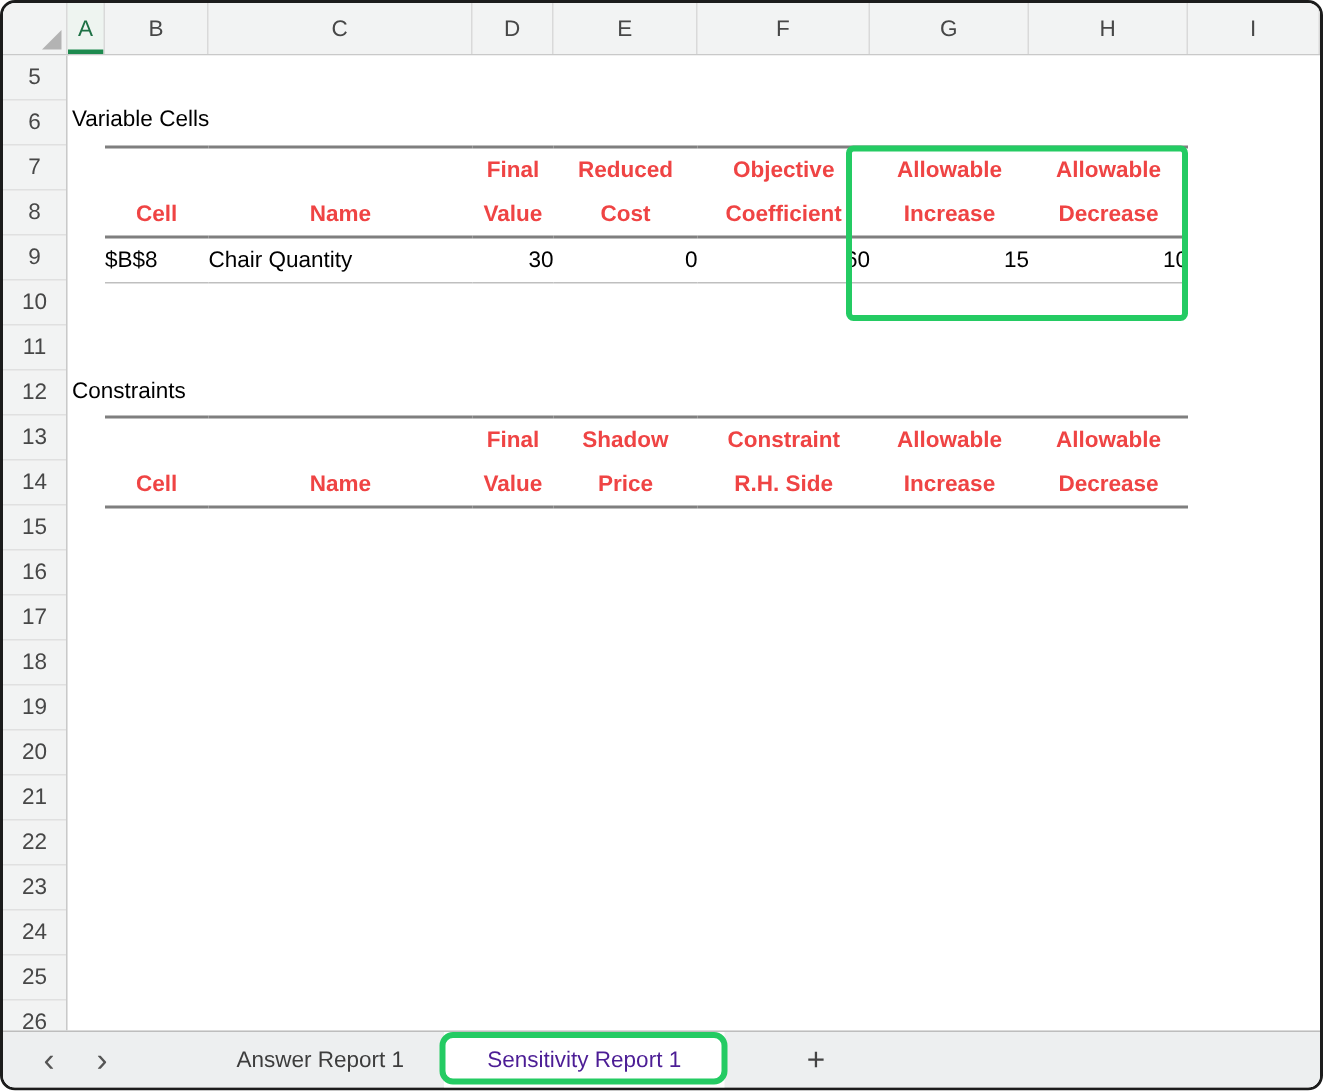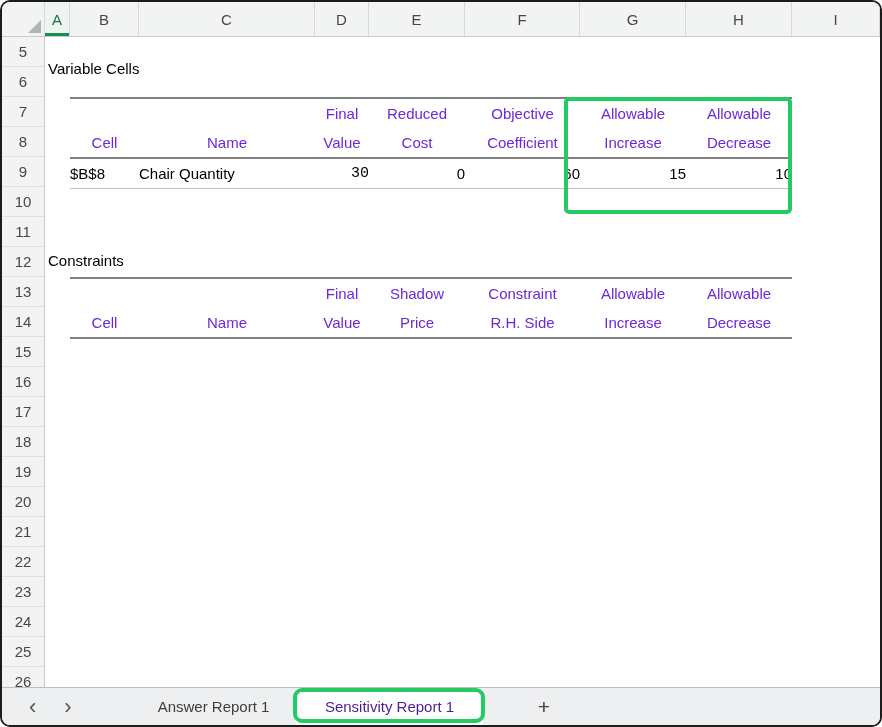--- a/index.html
+++ b/index.html
@@ -45,29 +45,29 @@
     position:absolute; left:2px; height:30px; line-height:30px;
     font-size:15px; color:#000;
   }
   table.report {
     position:absolute; left:24px; width:722px;
     border-collapse:collapse; table-layout:fixed;
     border-top:2px solid #7f7f7f; font-size:15px;
   }
   table.report tr { height:30px; }
   table.report th {
-    font-weight:normal; color:#6d28d9; text-align:center; padding:0; vertical-align:middle;
+    font-weight:bold; color:#ef4444; text-align:center; padding:0; vertical-align:middle;
   }
   table.report td { color:#000; padding:0; vertical-align:middle; }
   table.report tr.h2 th { border-bottom:2px solid #7f7f7f; }
   table.report tr.r1 td { border-bottom:1px solid #bfbfbf; }
   table.report tr.r2 td { border-bottom:2px solid #7f7f7f; }
   td.cellref { text-align:left; padding-left:6px; }
   td.namecol { text-align:left; padding-left:4px; }
-  td.num-d { text-align:right; padding-right:8px;font-family:Liberation Mono, monospace; }
+  td.num-d { text-align:right; padding-right:8px; }
   td.num-e { text-align:right; padding-right:18px; }
   td.num-f { text-align:right; padding-right:4px; }
   td.num-g { text-align:right; padding-right:40px; }
   td.num-h { text-align:right; padding-right:32px; }
 
   
   .tabbar {
     position:absolute; left:0; right:0; bottom:0; height:38px;
     background:#edeff0; border-top:1px solid #bdbdbd;
     display:flex; align-items:stretch;
@@ -132,21 +132,21 @@
     <div class="rh">21</div>
     <div class="rh">22</div>
     <div class="rh">23</div>
     <div class="rh">24</div>
     <div class="rh">25</div>
     <div class="rh">26</div>
   </div>
 
   <div class="sheet">
 
-    <div class="sec-title" style="top:17px">Variable Cells</div>
+    <div class="sec-title" style="top:28px">Variable Cells</div>
 
     <table class="report" style="top:60px">
       <colgroup>
         <col style="width:69px">
           <col style="width:176px">
           <col style="width:54px">
           <col style="width:96px">
         <col style="width:115px">
           <col style="width:106px">
           <col style="width:106px">

